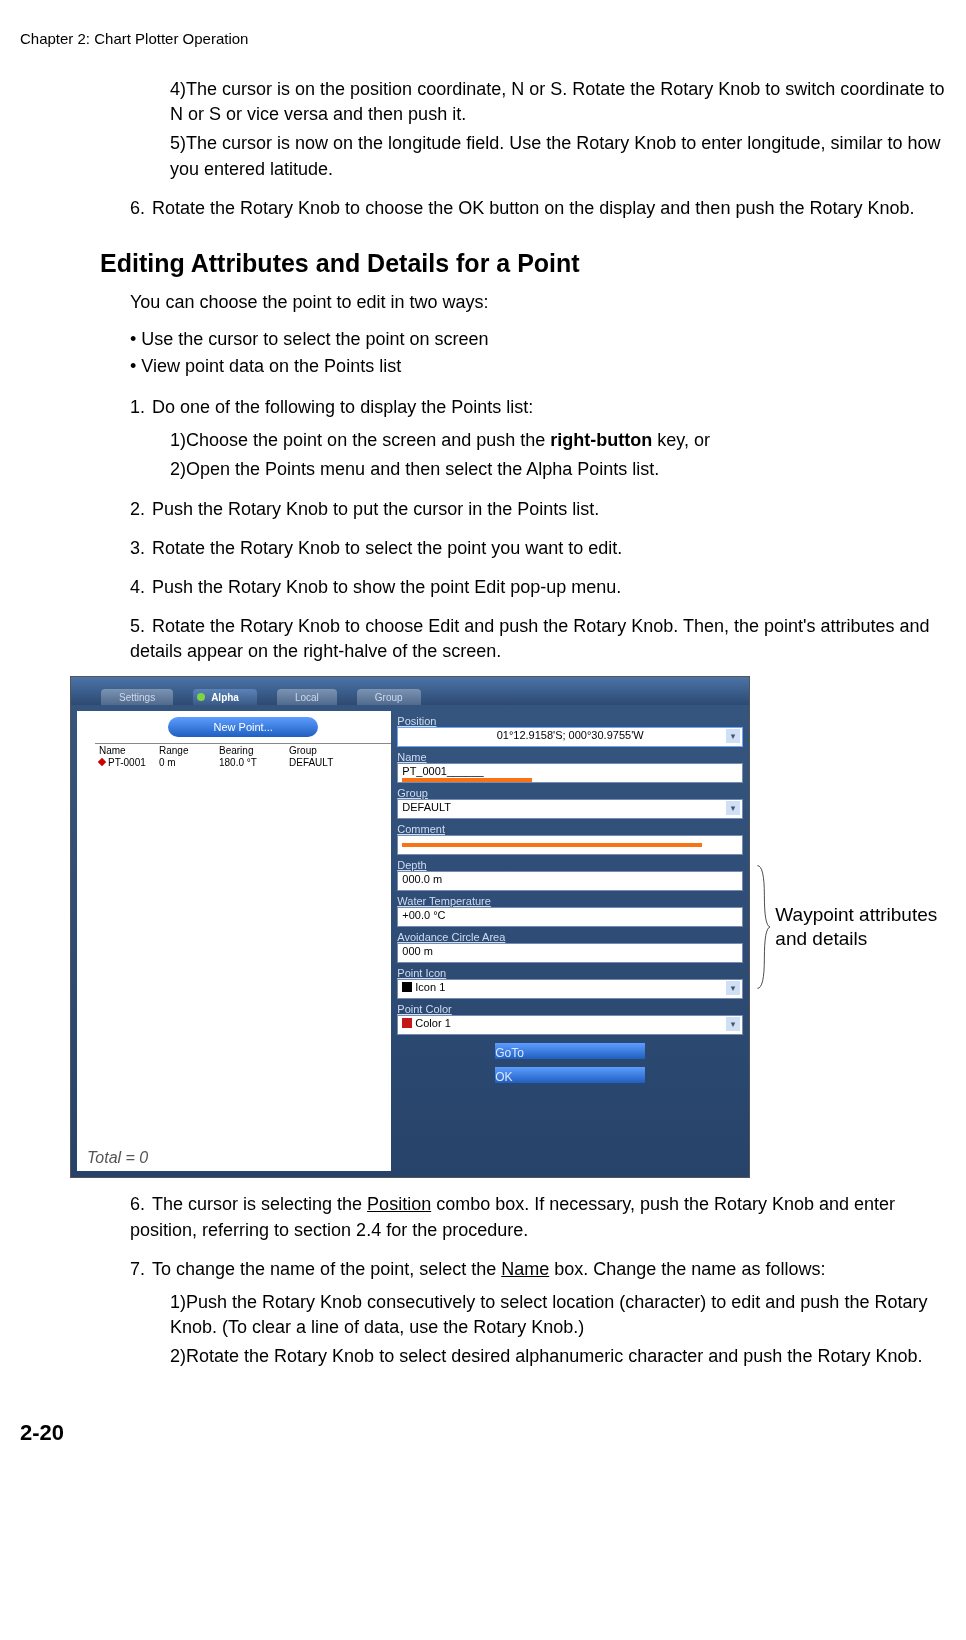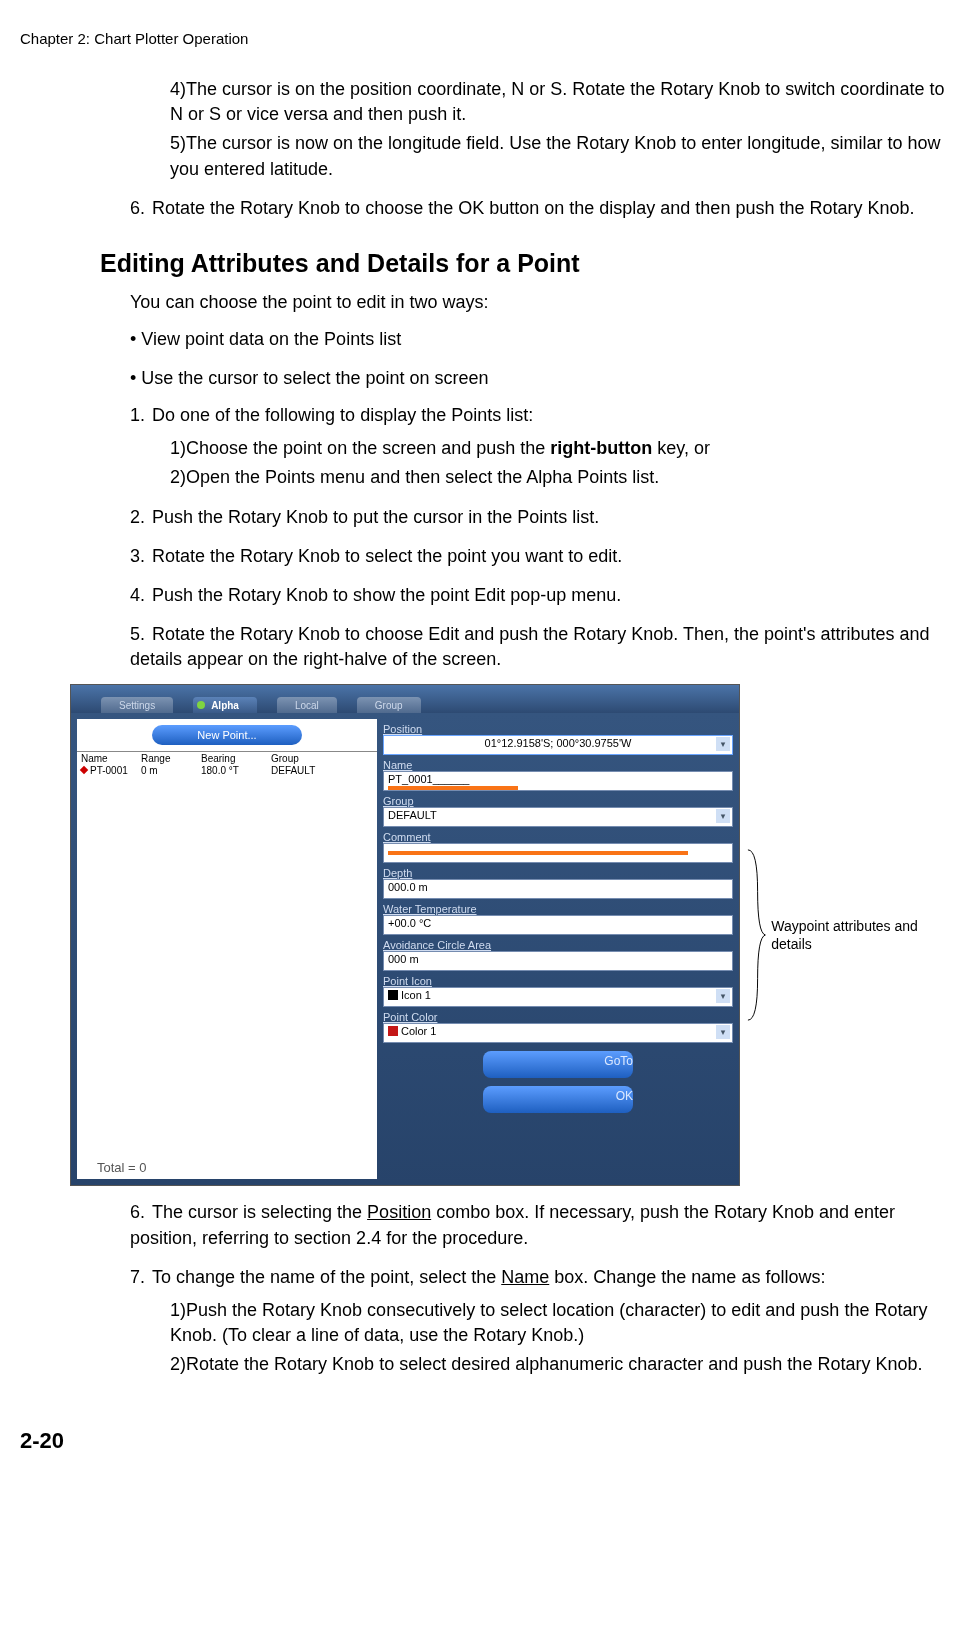--- a/index.html
+++ b/index.html
@@ -96,20 +96,21 @@
     background: linear-gradient(#35557f, #27436a);
     padding: 6px;
     display: flex;
     gap: 6px;
   }
   .panel-left {
     background: #fff;
     width: 300px;
     min-height: 460px;
     position: relative;
+    padding-left: 18px;
   }
   .btn-pill {
     background: linear-gradient(#5c9dff, #1e5fc0);
     color: #fff;
     font-size: 11px;
     height: 20px;
     line-height: 20px;
     border-radius: 10px;
     text-align: center;
     margin: 6px auto;
@@ -139,23 +140,24 @@
     width: 6px;
     height: 6px;
     background: #c00;
     transform: rotate(45deg);
     margin-right: 3px;
     vertical-align: 1px;
   }
   .total {
     position: absolute;
     bottom: 4px;
-    left: 20px;
-    font-size: 13px;
+    left: 10px;
+    font-size: 16px;
     color: #555;
+    font-style: italic;
   }
   .panel-right {
     width: 350px;
     min-height: 460px;
     font-size: 11px;
     color: #ddd;
   }
   .field-label {
     text-decoration: underline;
     margin-top: 4px;
@@ -203,40 +205,40 @@
     width: 10px;
     height: 10px;
     background: #c41717;
     vertical-align: -1px;
     margin-right: 3px;
   }
   .btn-goto, .btn-ok {
     background: linear-gradient(#5c9dff, #1e5fc0);
     color: #dce9ff;
     font-size: 12px;
-    height: 27px;
+    height: 16px;
     line-height: 20px;
-    border-radius: 8px;
-    text-align: right;
+    border-radius: 0;
+    text-align: left;
     width: 150px;
     margin: 8px auto 0;
   }
   .brace-annot {
     display: flex;
     align-items: center;
     margin-left: 6px;
   }
   .brace-svg {
     height: 180px;
     width: 22px;
     stroke: #000;
     fill: none;
   }
   .annot-text {
-    font-size: 14px;
+    font-size: 19px;
     line-height: 1.3;
     margin-left: 4px;
   }
   .page-num {
     font-size: 22px;
     font-weight: bold;
     margin-top: 50px;
   }
   u.dword { text-decoration: underline; }
 </style>
@@ -251,22 +253,22 @@
   <div class="sub-list-item"><span class="sub-list-label">5)</span><span>The cursor is now on the longitude field. Use the Rotary Knob to enter longitude, similar to how you entered latitude.</span></div>
 
   <div class="num-item">
     <span class="num-label">6.</span><span>Rotate the Rotary Knob to choose the OK button on the display and then push the Rotary Knob.</span>
   </div>
 
   <div class="h2">Editing Attributes and Details for a Point</div>
 
   <div class="intro">You can choose the point to edit in two ways:</div>
 
+  <div class="bullet">Use the cursor to select the point on screen</div>
   <div class="bullet" style="margin-bottom:18px">View point data on the Points list</div>
-  <div class="bullet">Use the cursor to select the point on screen</div>
 
   <div class="num-item">
     <span class="num-label">1.</span><span>Do one of the following to display the Points list:</span>
     <div class="sub-list-item" style="margin-top:8px">
       <span class="sub-list-label">1)</span><span>Choose the point on the screen and push the </span><b>right-button</b><span> key, or</span>
     </div>
     <div class="sub-list-item">
       <span class="sub-list-label">2)</span><span>Open the Points menu and then select the Alpha Points list.</span>
     </div>
   </div>

